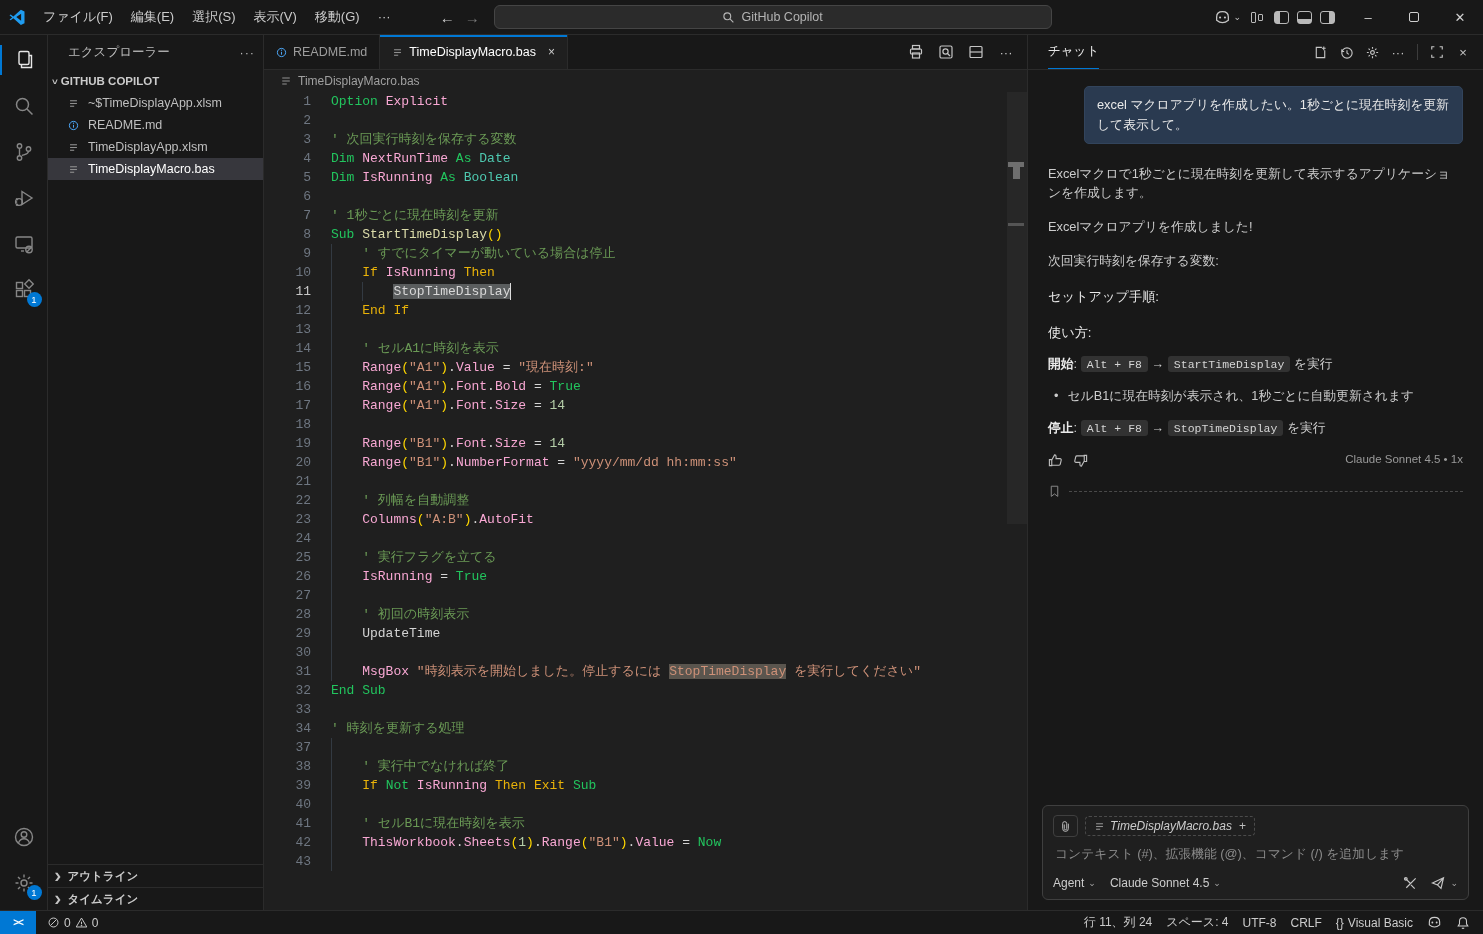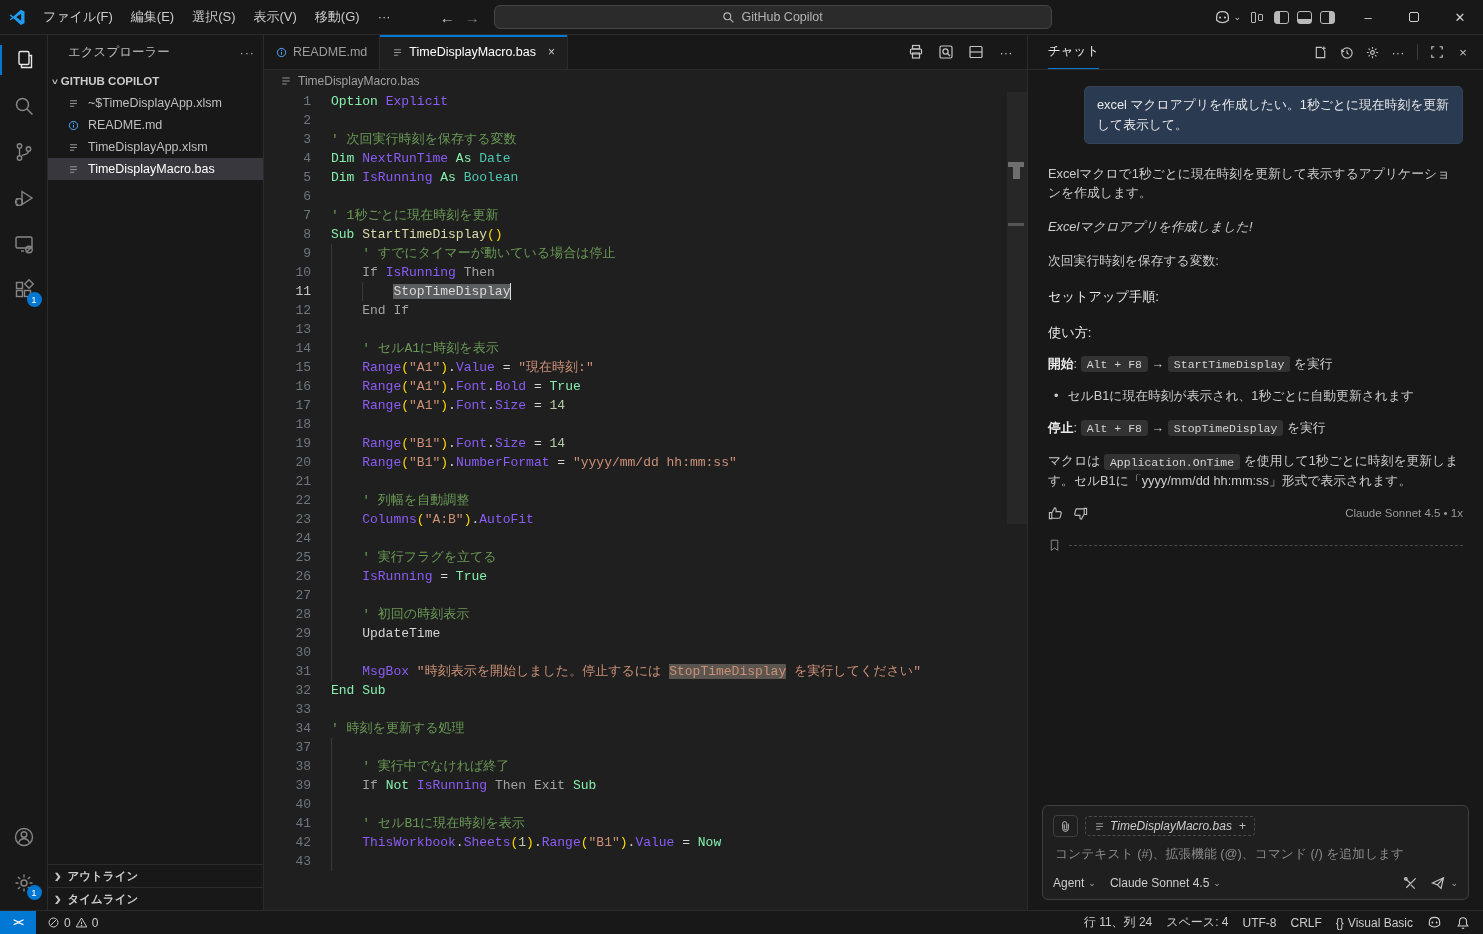--- a/index.html
+++ b/index.html
@@ -69,21 +69,21 @@
   .tab-actions { margin-left:auto; display:flex; align-items:center; gap:4px; padding-right:8px; color:#c5c5c5; }
   .tab-actions .tico { width:26px; height:26px; display:flex; align-items:center; justify-content:center; border-radius:4px; }
   .breadcrumb { height:22px; display:flex; align-items:center; gap:6px; padding-left:16px; color:#a0a0a0; font-size:12px; }
   .code-area { flex:1; position:relative; overflow:hidden; }
   .code-lines { position:absolute; inset:0 100px 0 0; overflow:hidden;
     font-family:"Liberation Mono","DejaVu Sans Mono",monospace; font-size:13px; }
   .line { height:19px; line-height:19px; white-space:pre; position:relative; display:flex; }
   .ln { flex:0 0 47px; text-align:right; color:#6e7681; user-select:none; }
   .lc { padding-left:20px; position:relative; }
   .guide { position:absolute; top:0; bottom:0; width:1px; background:#333a42; }
-  .tk-kw{color:#86efac}.tk-flow{color:#a3a3a3}.tk-id{color:#8b5cf6}.tk-ty{color:#4ec9b0}
+  .tk-kw{color:#22c55e}.tk-flow{color:#eab308}.tk-id{color:#f9a8d4}.tk-ty{color:#4ec9b0}
   .tk-fn{color:#dcdcaa}.tk-cm{color:#6a9955}.tk-str{color:#ce9178}.tk-num{color:#b5cea8}
   .tk-pl{color:#d4d4d4}.tk-br{color:#ffd700}
   .tk-hl{color:#d8d8d8;background:#5a5d5e;}
   .tk-hls{color:#ce9178;background:#5a554e;}
   .tk-cur{display:inline-block;width:0;border-left:1.6px solid #dcdcdc;height:17px;vertical-align:middle;}
   .ln-active { color:#c6c6c6; }
 
   .minimap { position:absolute; top:0; right:20px; width:80px; bottom:0; overflow:hidden; opacity:.75; }
   .minimap .mm-inner { transform:scale(0.21); transform-origin:0 0; width:480%; }
   .ruler { position:absolute; top:0; right:0; width:20px; bottom:0; }
@@ -476,36 +476,35 @@
         </div>
       </div>
 
       <div class="chat-body">
         <div class="user-bubble">excel マクロアプリを作成したい。1秒ごとに現在時刻を更新して表示して。</div>
 
         <div class="a-par">Excelマクロで1秒ごとに現在時刻を更新して表示するアプリケーションを作成します。</div>
 
         <div id="progress-rows"></div>
 
-        <div class="a-par" style="margin-top:12px;font-style:italic;">Excelマクロアプリを作成しました!</div>
+        <div class="a-par" style="margin-top:12px;">Excelマクロアプリを作成しました!</div>
 
         <div class="a-par">次回実行時刻を保存する変数:</div>
         <ol class="chat-list" id="files-list"></ol>
 
         <div class="h-bold">セットアップ手順:</div>
         <ol class="chat-list" id="setup-list" style="line-height:1.35;"></ol>
 
         <div class="h-bold">使い方:</div>
         <div class="usage-line"><span class="seg-b">開始</span>: <span class="seg-c">Alt + F8</span> → <span class="seg-c">StartTimeDisplay</span> を実行</div>
         <div class="bullet-row">
           <span class="bullet-dot">•</span>
             <span>セルB1に現在時刻が表示され、1秒ごとに自動更新されます</span>
         </div>
         <div class="usage-line"><span class="seg-b">停止</span>: <span class="seg-c">Alt + F8</span> → <span class="seg-c">StopTimeDisplay</span> を実行</div>
-        <div class="a-par" style="margin-top:14px;">マクロは <span class="seg-c">Application.OnTime</span> を使用して1秒ごとに時刻を更新します。セルB1に「yyyy/mm/dd hh:mm:ss」形式で表示されます。</div>
 
         <div class="feedback">
           <span>
             <svg width="15" height="15" viewBox="0 0 16 16" fill="none" stroke="currentColor" stroke-width="1.2">
                 <path d="M1.5 7h2.5v6.5H1.5zM4 13V7.5L7 2c.9 0 1.6.7 1.6 1.6V6h4.2c.9 0 1.5.8 1.3 1.6l-1 4.3c-.15.65-.7 1.1-1.35 1.1H4z"></path>
               </svg>
           </span>
           <span>
             <svg width="15" height="15" viewBox="0 0 16 16" fill="none" stroke="currentColor" stroke-width="1.2" transform="rotate(180)">
                 <path d="M1.5 7h2.5v6.5H1.5zM4 13V7.5L7 2c.9 0 1.6.7 1.6 1.6V6h4.2c.9 0 1.5.8 1.3 1.6l-1 4.3c-.15.65-.7 1.1-1.35 1.1H4z"></path>

